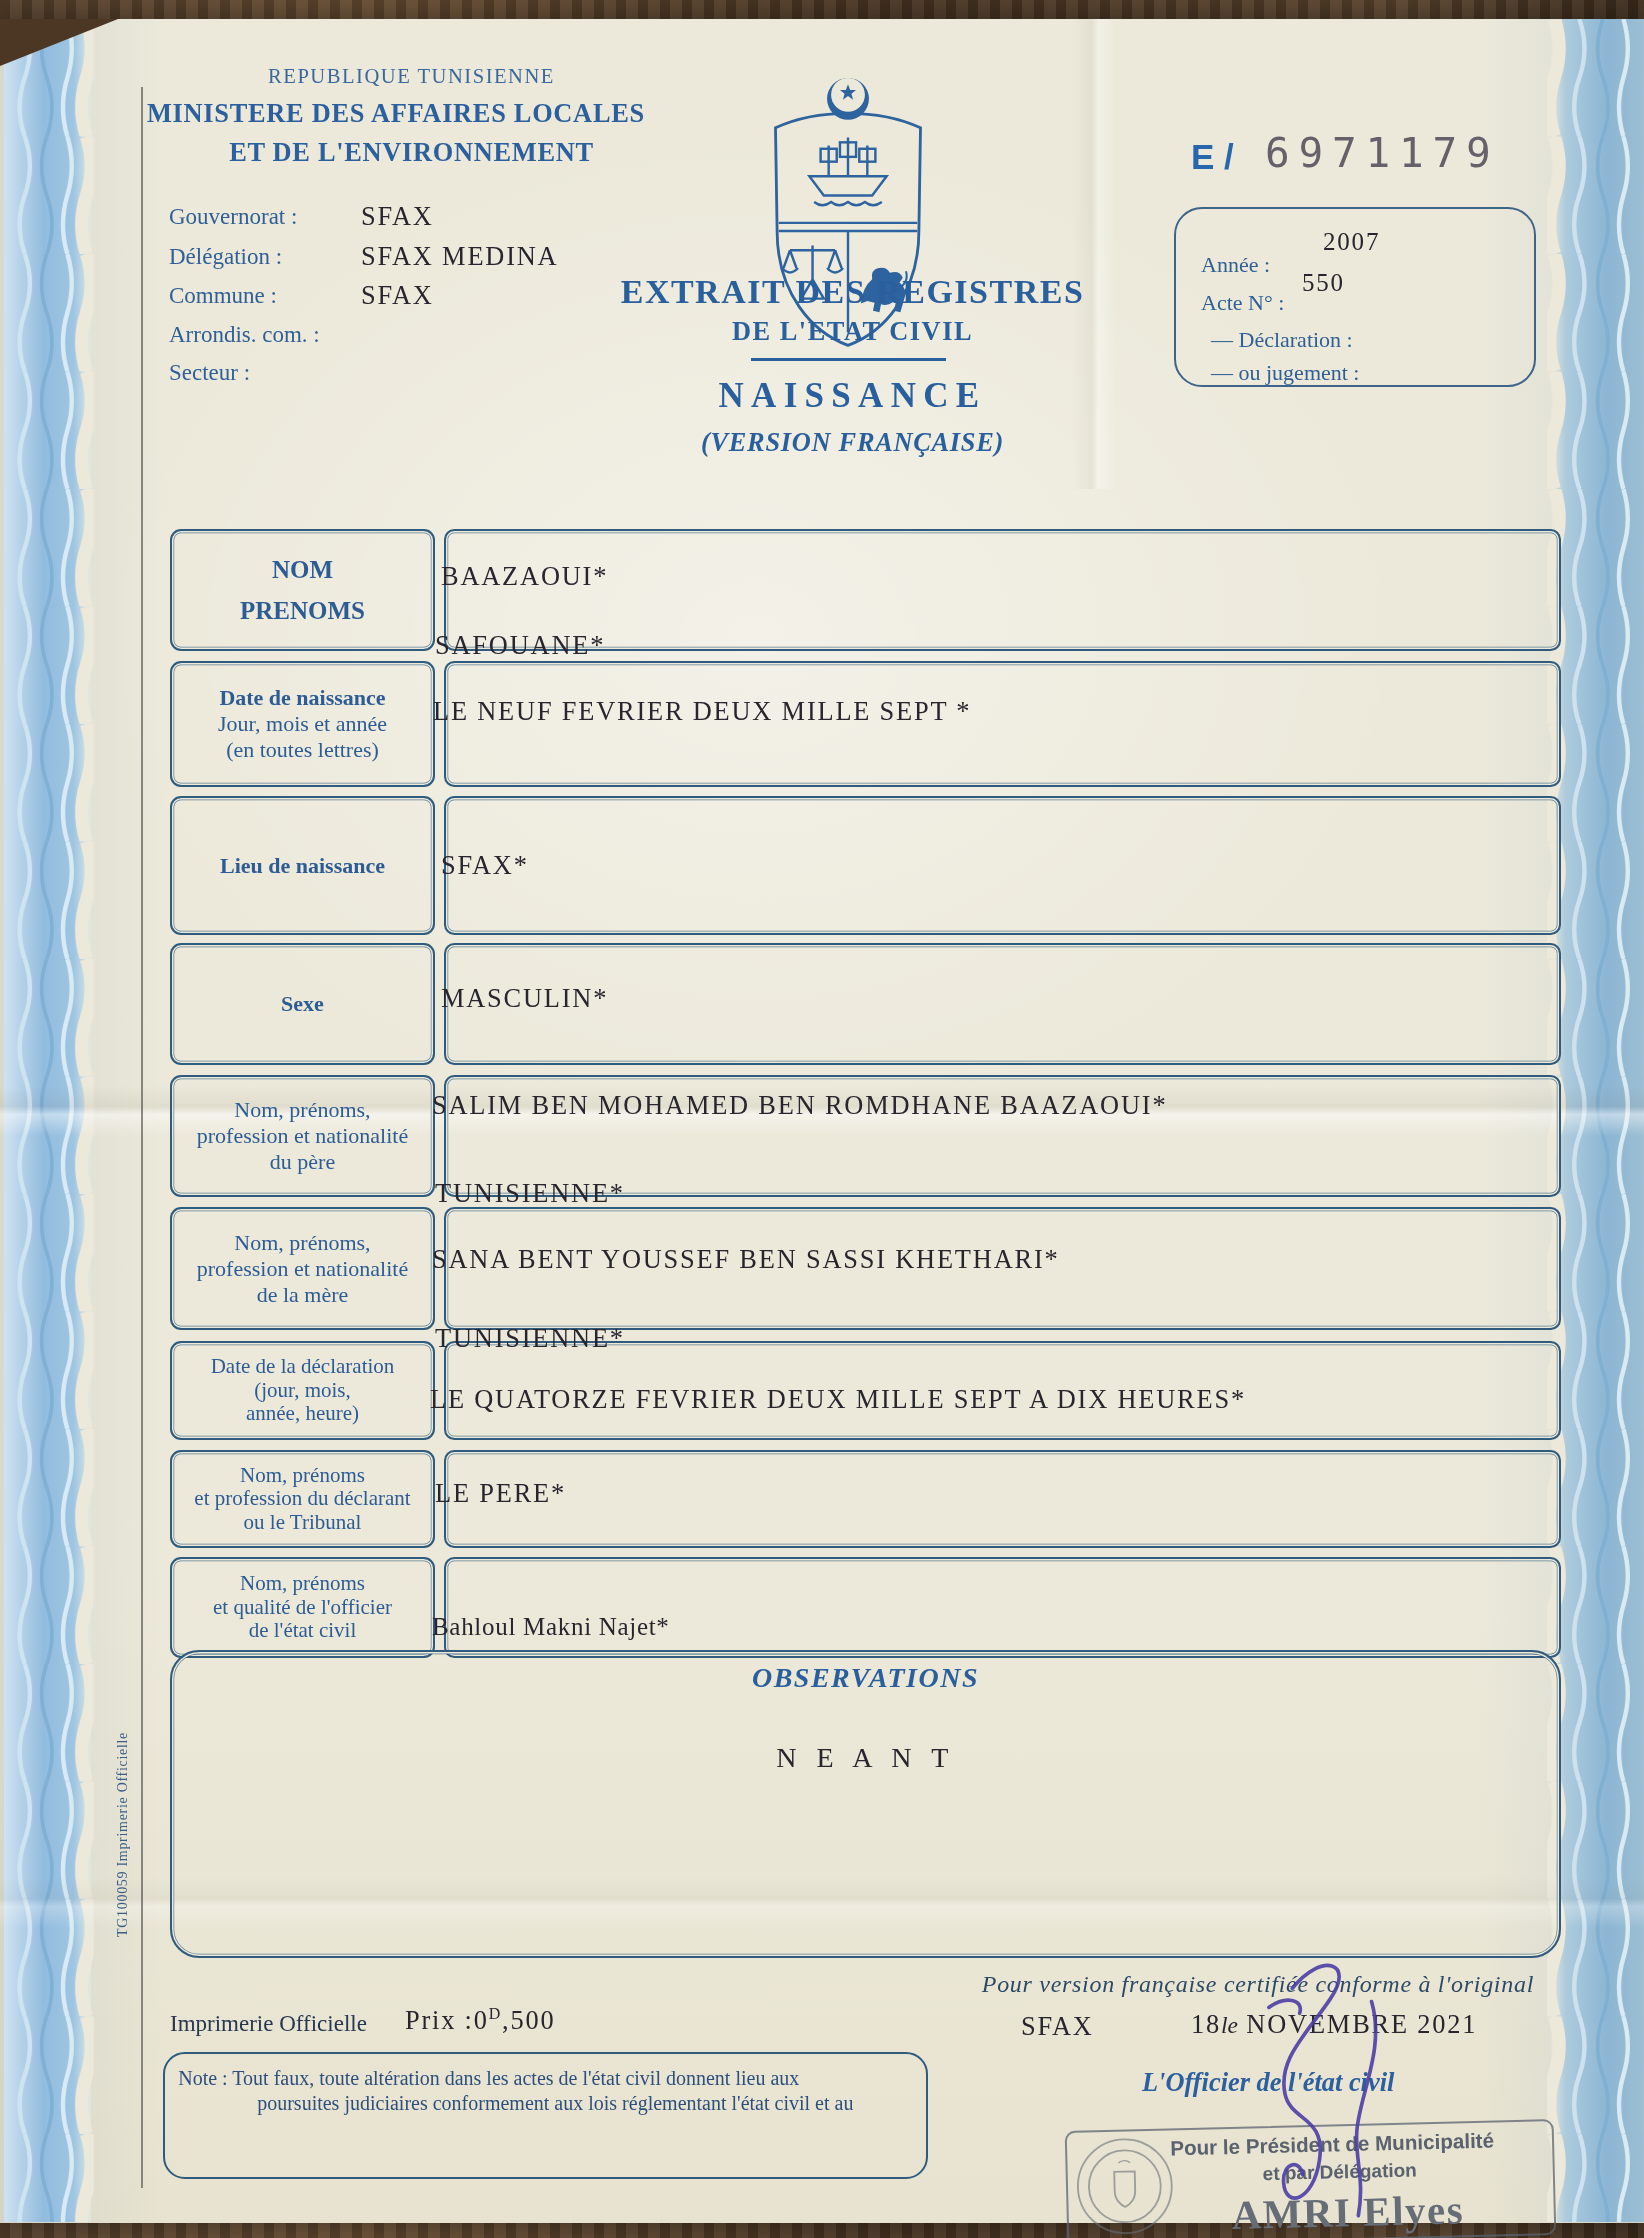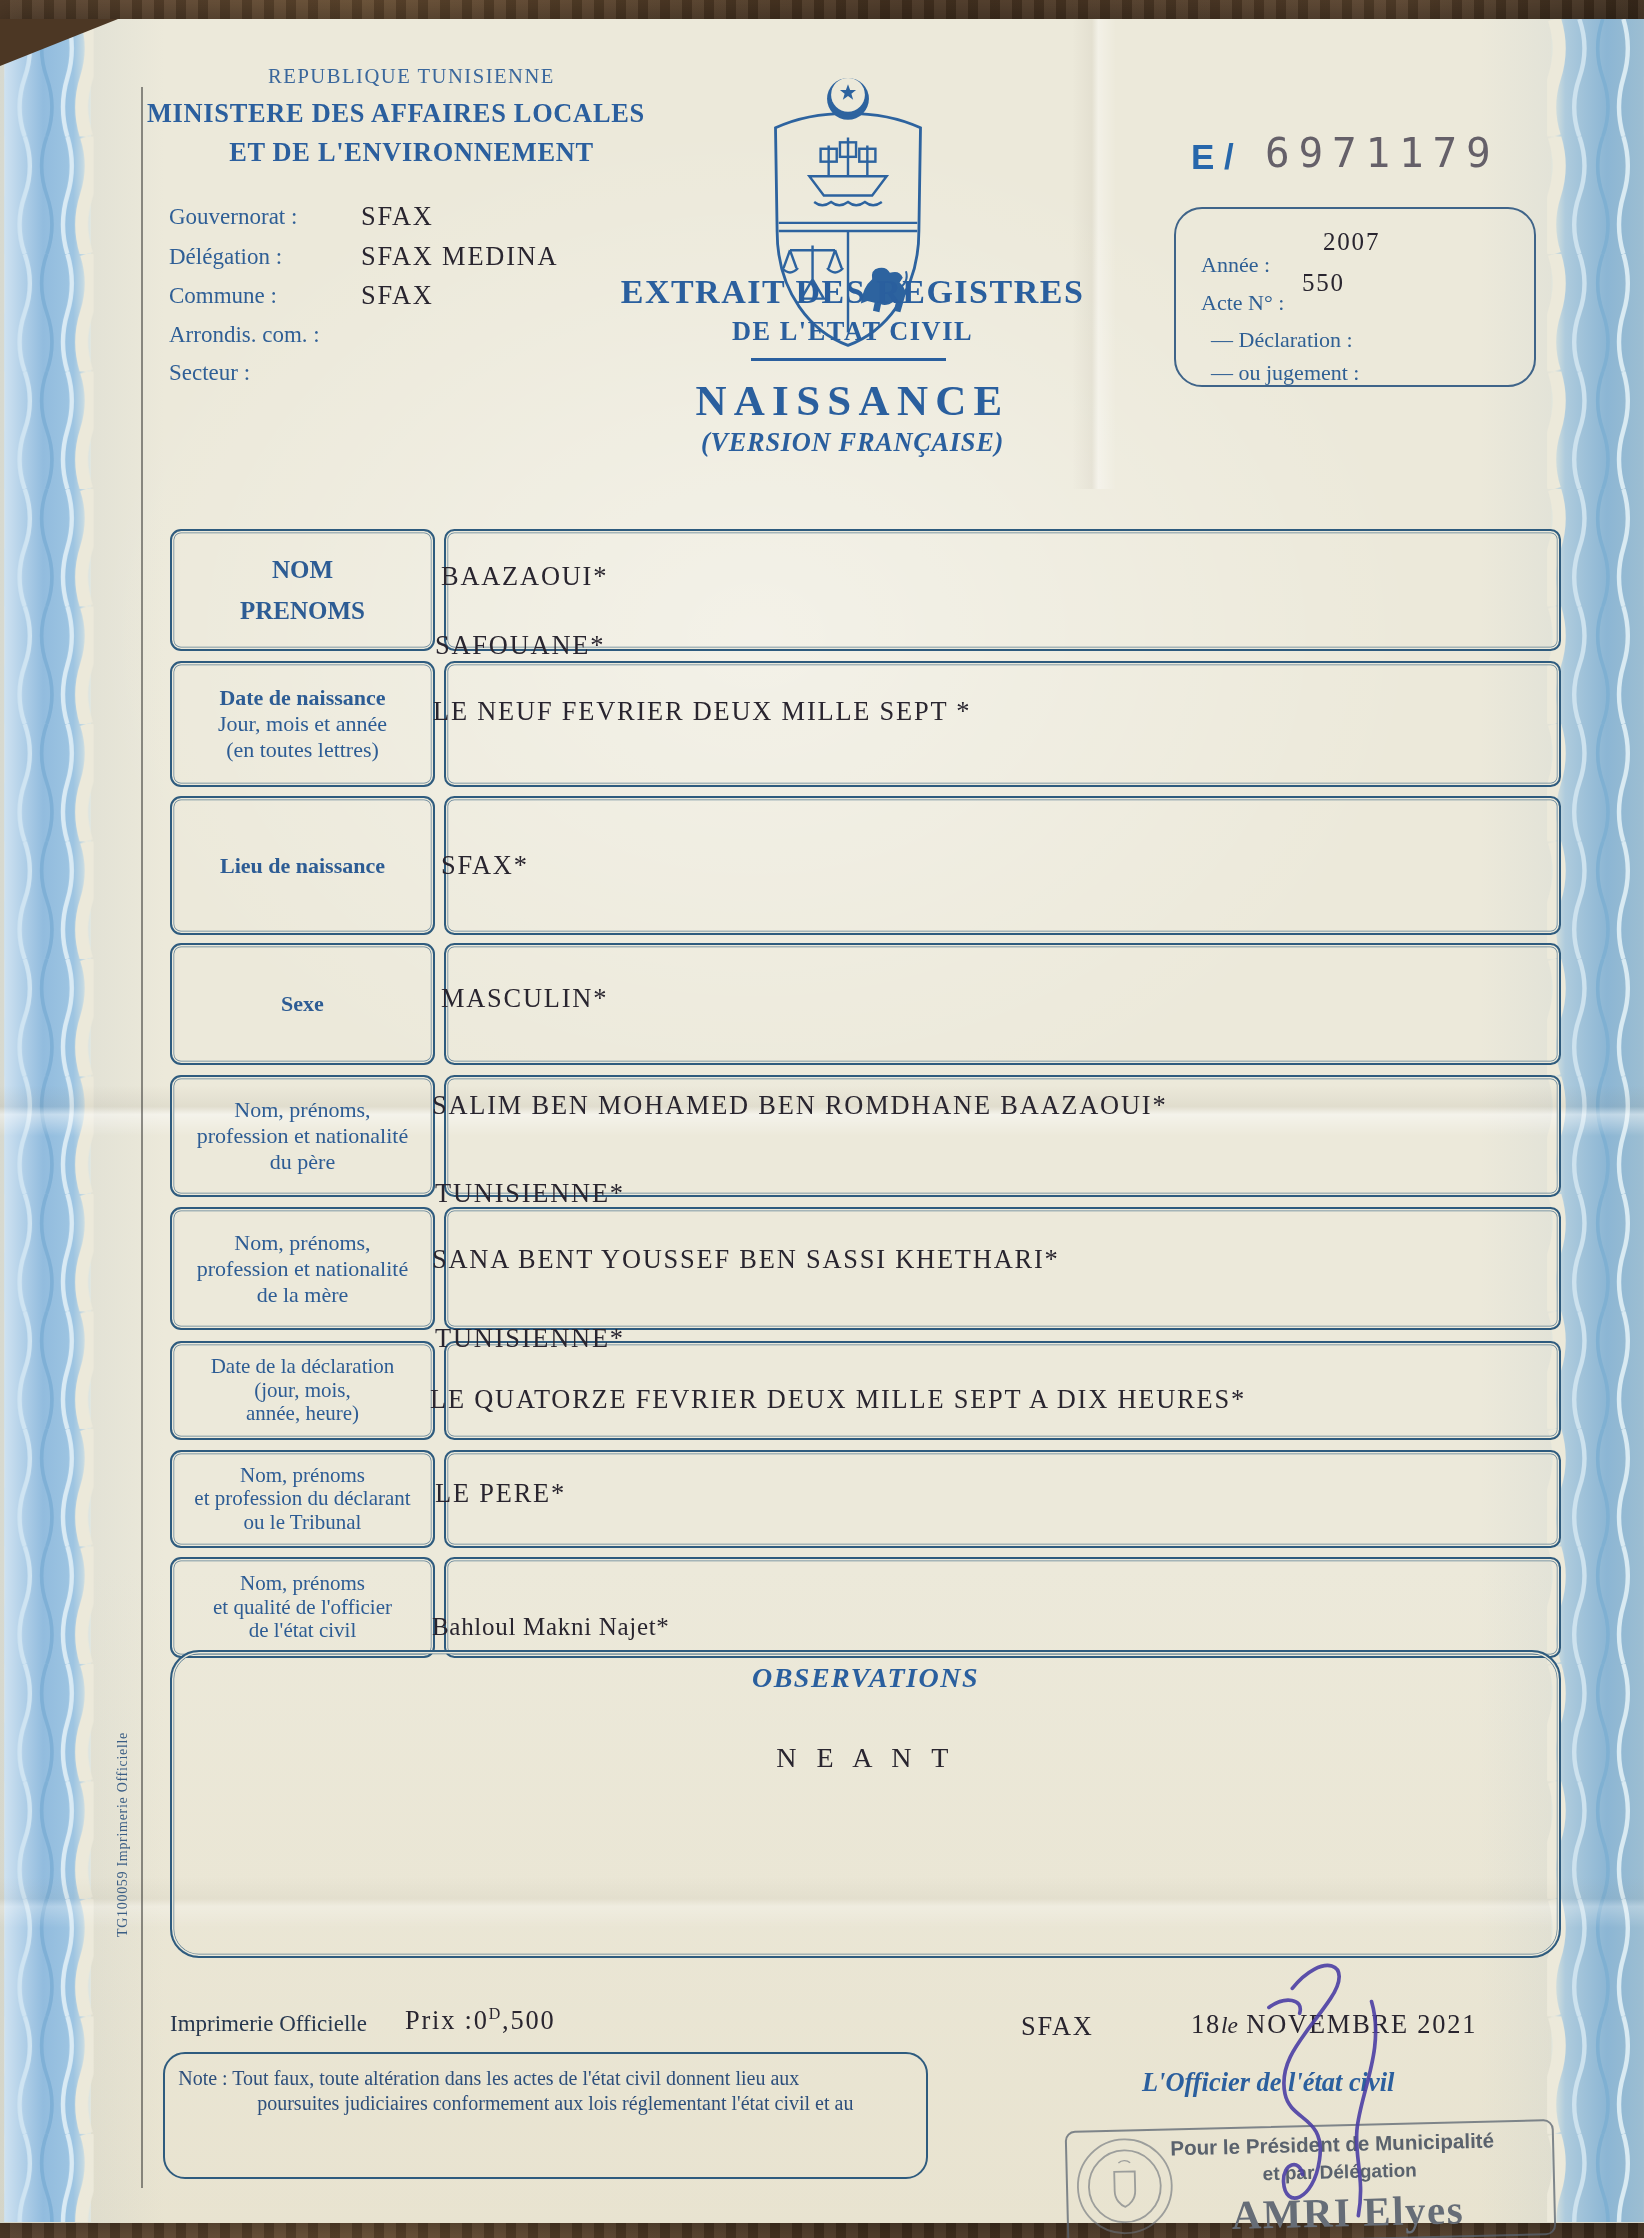--- a/index.html
+++ b/index.html
@@ -33,21 +33,21 @@
 
   .hdr-small{left:169px;width:485px;top:46px;text-align:center;font-size:20.6px;letter-spacing:1.5px;color:#3a679c;}
   .hdr-min1{left:147px;width:529px;top:79px;text-align:left;font-size:26.4px;font-weight:bold;color:#2b5f9e;letter-spacing:0.7px;}
   .hdr-min2{left:147px;width:529px;top:118px;text-align:center;font-size:26.4px;font-weight:bold;color:#2b5f9e;letter-spacing:0.7px;}
   .admin-label{left:169px;font-size:23px;color:#2f5f96;}
   .admin-value{left:361px;}
 
   .title1{left:610px;width:485px;top:254px;text-align:center;font-size:34px;font-weight:bold;color:#2a5f9e;letter-spacing:1.5px;}
   .title2{left:610px;width:485px;top:297px;text-align:center;font-size:26.4px;font-weight:bold;color:#2a5f9e;letter-spacing:1.5px;}
   .title-rule{position:absolute;left:751px;top:339px;width:195px;height:2.9px;background:#2a5f9e;}
-  .title3{left:610px;width:485px;top:357px;text-align:center;font-size:43px;font-weight:bold;color:#2a5f9e;letter-spacing:7.3px;}
+  .title3{left:610px;width:485px;top:357px;text-align:center;font-size:35px;font-weight:bold;color:#2a5f9e;letter-spacing:7.3px;}
   .title4{left:610px;width:485px;top:408px;text-align:center;font-size:26.4px;font-weight:bold;font-style:italic;color:#2a5f9e;letter-spacing:0.7px;}
 
   .serial-prefix{left:1191px;top:118px;font-size:35px;font-weight:bold;color:#2767ab;font-family:"Liberation Sans",sans-serif;}
   .serial-number{left:1265px;top:110px;font-size:41px;color:#4e4956;font-family:"DejaVu Sans Mono",monospace;letter-spacing:8.8px;opacity:.85;}
 
   .acte-box{position:absolute;left:1174px;top:188px;width:358px;height:176px;
     border:2.2px solid #3f6489;border-radius:28px;}
   .acte-box .lab{position:absolute;font-size:22px;color:#2f5f94;white-space:nowrap;}
 
   .row-label{position:absolute;left:170px;width:261px;border:2.2px solid #2e5b7e;border-radius:11px;
@@ -273,20 +273,21 @@
   <div class="typed" style="left:435px;top:1459px">LE PERE*</div>
   <div class="typed" style="left:432px;top:1594px;font-size:25px;letter-spacing:0.7px">Bahloul Makni Najet*</div>
 
   <div class="obs-box">
     <div class="obs-title">OBSERVATIONS</div>
     <div class="obs-value">N E A N T</div>
   </div>
 
   <div class="side-code">TG100059   Imprimerie Officielle</div>
 
+  <div class="ptext cert-line">Pour version française certifiée conforme à l'original</div>
   <div class="ptext printer-line">Imprimerie Officielle</div>
   <div class="typed price-line"><span>Prix :</span><span>0</span><sup style="font-size:16px">D</sup><span>,500</span></div>
   <div class="typed place-line">SFAX</div>
   <div class="typed date-line"><span>18</span><span class="le">le</span><span> NOVEMBRE 2021</span></div>
   <div class="ptext officer-line">L'Officier de l'état civil</div>
 
   <div class="note-box">
     <div class="inner">
       <div><span>Note : </span><span>Tout faux, toute altération dans les actes de l'état civil donnent lieu aux</span></div>
       <div class="note-ind">poursuites judiciaires conformement aux lois réglementant l'état civil et au</div>

